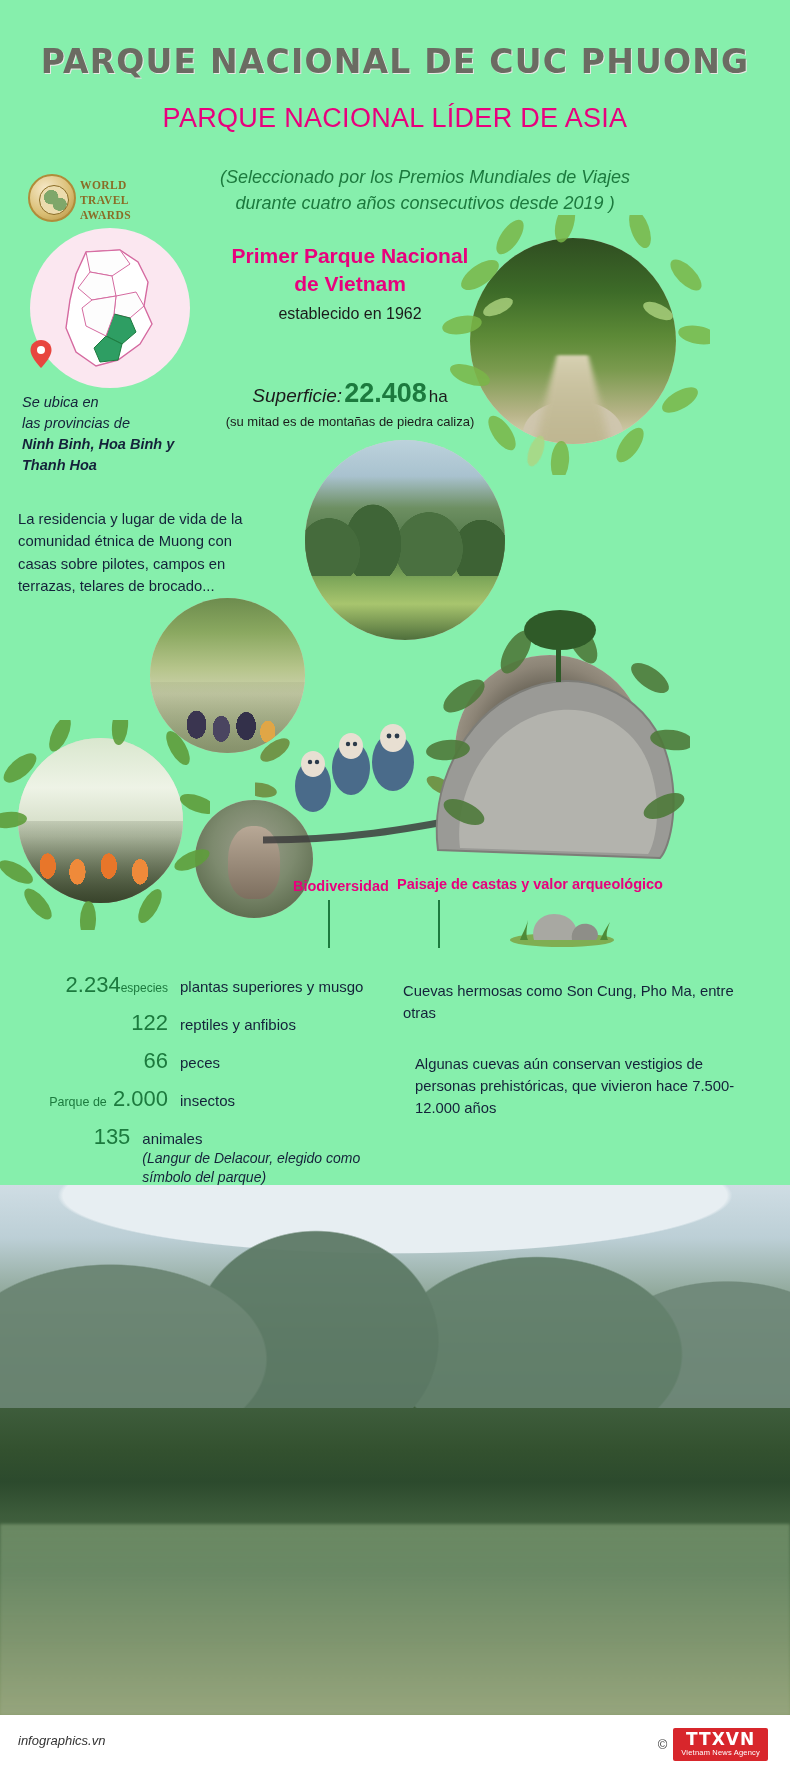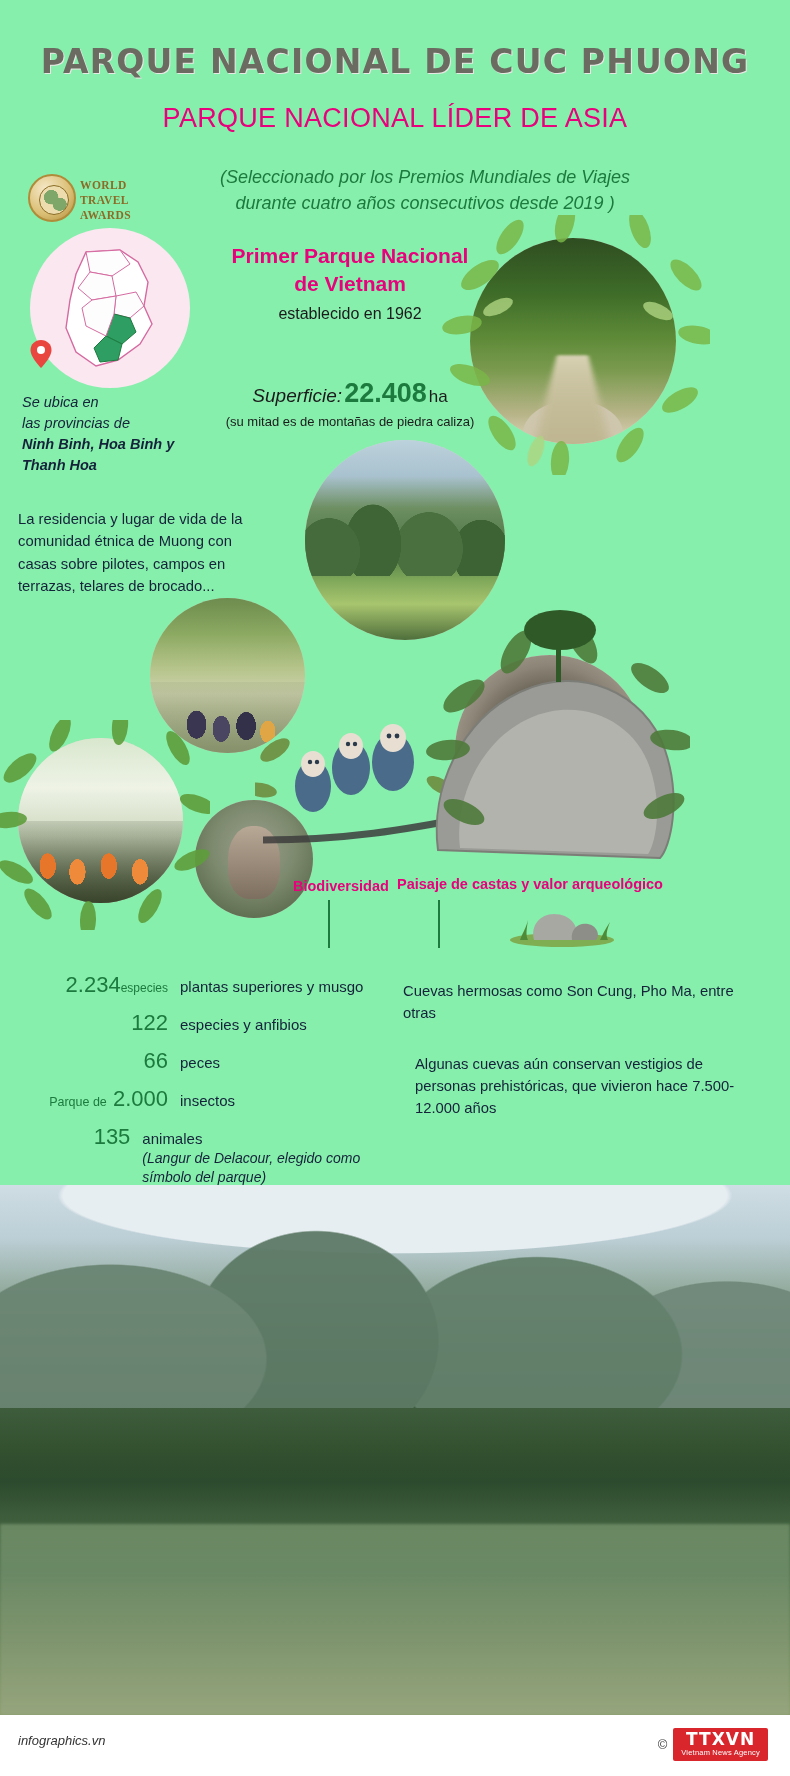--- a/index.html
+++ b/index.html
@@ -588,21 +588,21 @@
 
   <div class="muong-text">La residencia y lugar de vida de la comunidad étnica de Muong con casas sobre pilotes, campos en terrazas, telares de brocado...</div>
 
   <div class="stats">
     <div class="stat-row">
       <div class="stat-num"><span>2.234</span><span class="suf">especies</span></div>
       <div class="stat-lbl">plantas superiores y musgo</div>
     </div>
     <div class="stat-row">
       <div class="stat-num"><span>122</span></div>
-      <div class="stat-lbl">especies y anfibios</div>
+      <div class="stat-lbl">reptiles y anfibios</div>
     </div>
     <div class="stat-row">
       <div class="stat-num"><span>66</span></div>
       <div class="stat-lbl">peces</div>
     </div>
     <div class="stat-row">
       <div class="stat-num"><span class="pre">Parque de</span> <span>2.000</span></div>
       <div class="stat-lbl">insectos</div>
     </div>
     <div class="stat-row">

